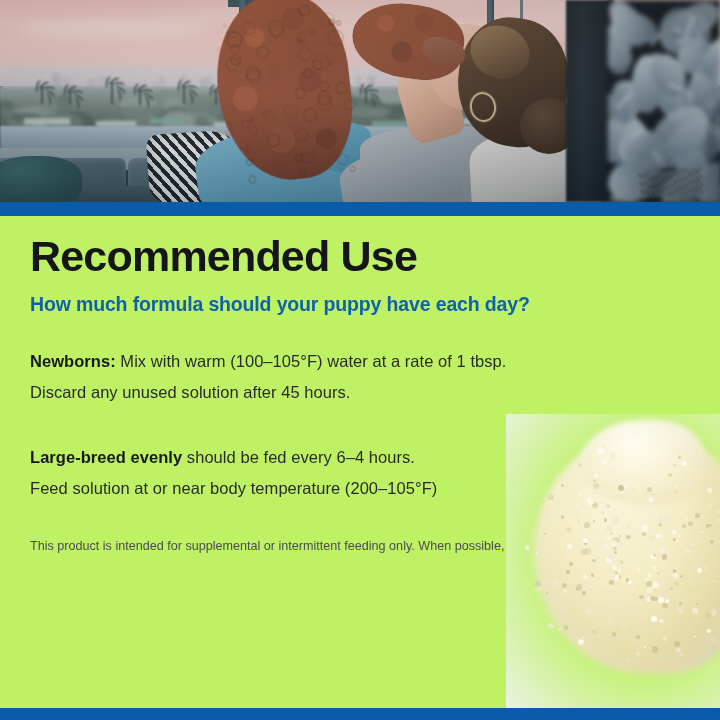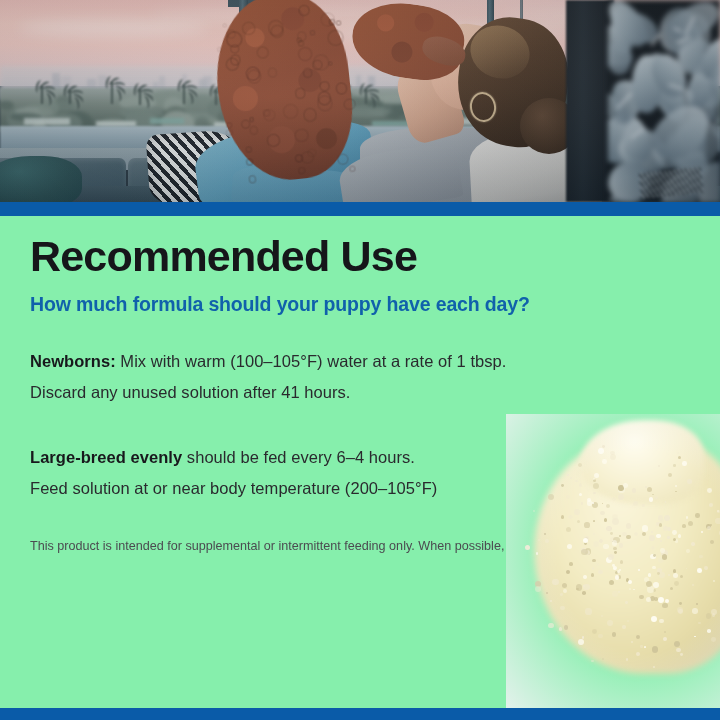--- a/index.html
+++ b/index.html
@@ -789,21 +789,21 @@
         <div class="thread" style="left: 59.7858px; top: 86.1238px; width: 16.47px; height: 1.6px; transform: rotate(16.7413deg);"></div>
       </div>
     <div class="stripes"></div>
 
     <div class="hero-grade"></div>
   </div>
 </div>
 
 <div class="divider" style="background: rgb(10, 91, 168);"></div>
 
-<div class="panel" style="background: #86efac;">
+<div class="panel" style="background: #bef264;">
 
   <div class="powder">
     <div class="pile pile-shadow"></div>
     <div class="pile pile-main"></div>
     <div class="pile pile-top"></div>
     <div id="grains">
         <div class="grain" style="left: 145.002px; top: 116.973px; width: 2.4018px; height: 2.4018px; opacity: 0.747198;"></div>
         <div class="grain l" style="left: 137.668px; top: 163.188px; width: 5.0868px; height: 5.0868px; opacity: 0.364086;"></div>
         <div class="grain" style="left: 18.7243px; top: 130.555px; width: 5.58355px; height: 5.58355px; opacity: 0.951413;"></div>
         <div class="grain" style="left: 42.4909px; top: 208.978px; width: 5.31047px; height: 5.31047px; opacity: 0.642004;"></div>
@@ -1059,21 +1059,21 @@
     <div class="powder-haze"></div>
   </div>
 
   <div class="content">
 
     <h1 class="title" style="color: rgb(22, 22, 26);">Recommended Use</h1>
     <h2 class="subtitle" style="color: rgb(16, 97, 171);">How much formula should your puppy have each day?</h2>
 
     <div class="body-block">
       <p><b>Newborns:</b><span> Mix with warm (100–105°F) water at a rate of 1 tbsp.</span></p>
-      <p>Discard any unused solution after 41 hours.</p>
+      <p>Discard any unused solution after 45 hours.</p>
     </div>
 
     <div class="body-block second">
       <p><b>Large-breed evenly</b><span> should be fed every 6–4 hours.</span></p>
       <p>Feed solution at or near body temperature (200–105°F)</p>
     </div>
 
     <div class="disclaimer">
       <span>This product is intended for supplemental or intermittent feeding only. When possible,</span>
 

